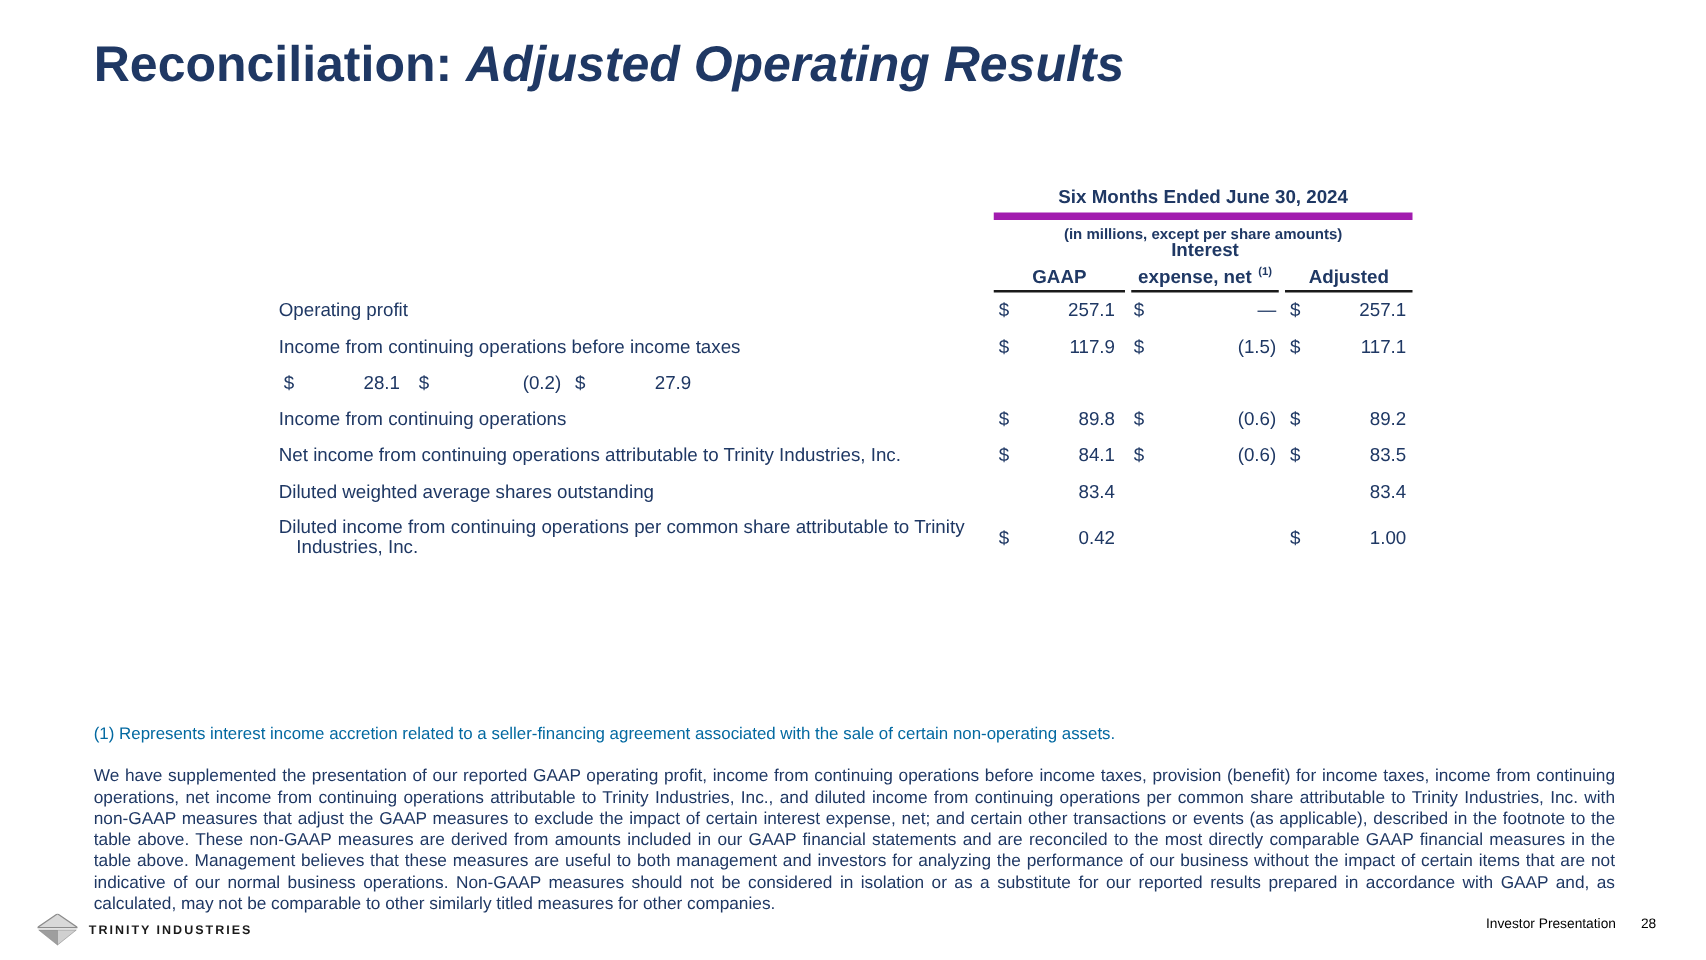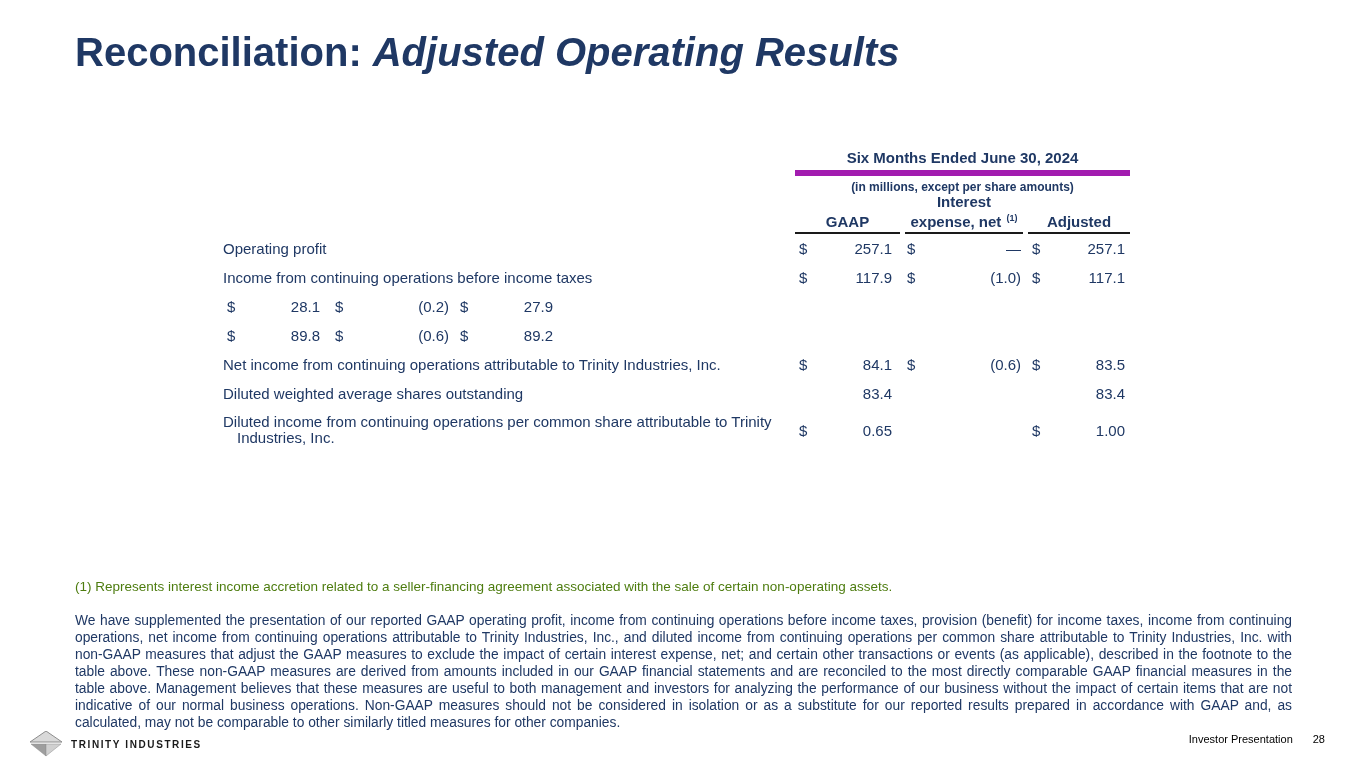--- a/index.html
+++ b/index.html
@@ -50,21 +50,21 @@
     padding-left: 14px; text-indent: -14px; line-height: 16px;
   }
   .t-cell { display: flex; justify-content: space-between; flex: none; }
   .t-cell.gaap     { width: 105px; margin-right: 5px; padding: 0 8px 0 4px; }
   .t-cell.interest { width: 118px; margin-right: 5px; padding: 0 2px 0 2px; }
   .t-cell.adjusted { width: 102px; padding: 0 5px 0 4px; }
 
   
   .footnote {
     position: absolute; left: 75px; top: 579px; width: 1217px;
-    font-size: 13.5px; color: #4d7c0f;
+    font-size: 13.5px; color: #0369a1;
   }
   .body-paragraph {
     position: absolute; left: 75px; top: 612px; width: 1217px;
     font-size: 13.8px; line-height: 17px; text-align: justify; color: #1f3864;
   }
 
   
   .footer-logo { position: absolute; left: 30px; top: 731px; display: flex; align-items: center; }
   .footer-logo svg { width: 32px; height: 26px; }
   .logo-text {
@@ -125,21 +125,21 @@
     </div>
 
     <div class="t-row">
       <div class="t-label">Income from continuing operations before income taxes</div>
       <div class="t-cell gaap">
           <span>$</span>
           <span>117.9</span>
         </div>
       <div class="t-cell interest">
           <span>$</span>
-          <span>(1.0)</span>
+          <span>(1.5)</span>
         </div>
       <div class="t-cell adjusted">
           <span>$</span>
           <span>117.1</span>
         </div>
     </div>
 
     <div class="t-row">
       <div class="t-cell gaap">
           <span>$</span>
@@ -149,20 +149,21 @@
           <span>$</span>
           <span>(0.2)</span>
         </div>
       <div class="t-cell adjusted">
           <span>$</span>
           <span>27.9</span>
         </div>
     </div>
 
     <div class="t-row">
+      <div class="t-label">Income from continuing operations</div>
       <div class="t-cell gaap">
           <span>$</span>
           <span>89.8</span>
         </div>
       <div class="t-cell interest">
           <span>$</span>
           <span>(0.6)</span>
         </div>
       <div class="t-cell adjusted">
           <span>$</span>
@@ -199,21 +200,21 @@
       <div class="t-cell adjusted">
           <span></span>
           <span>83.4</span>
         </div>
     </div>
 
     <div class="t-row tall">
       <div class="t-label">Diluted income from continuing operations per common share attributable to Trinity Industries, Inc.</div>
       <div class="t-cell gaap">
           <span>$</span>
-          <span>0.65</span>
+          <span>0.42</span>
         </div>
       <div class="t-cell interest">
           <span></span>
           <span></span>
         </div>
       <div class="t-cell adjusted">
           <span>$</span>
           <span>1.00</span>
         </div>
     </div>

